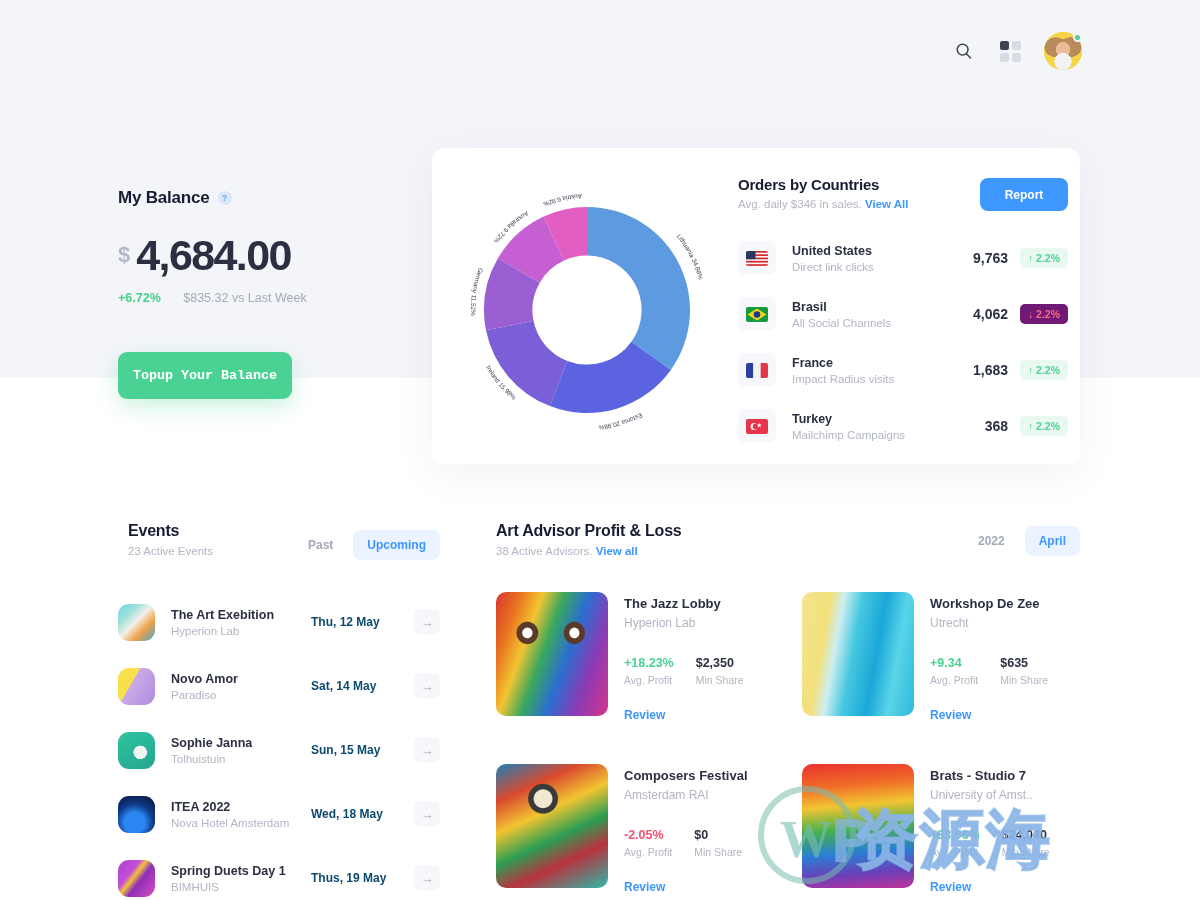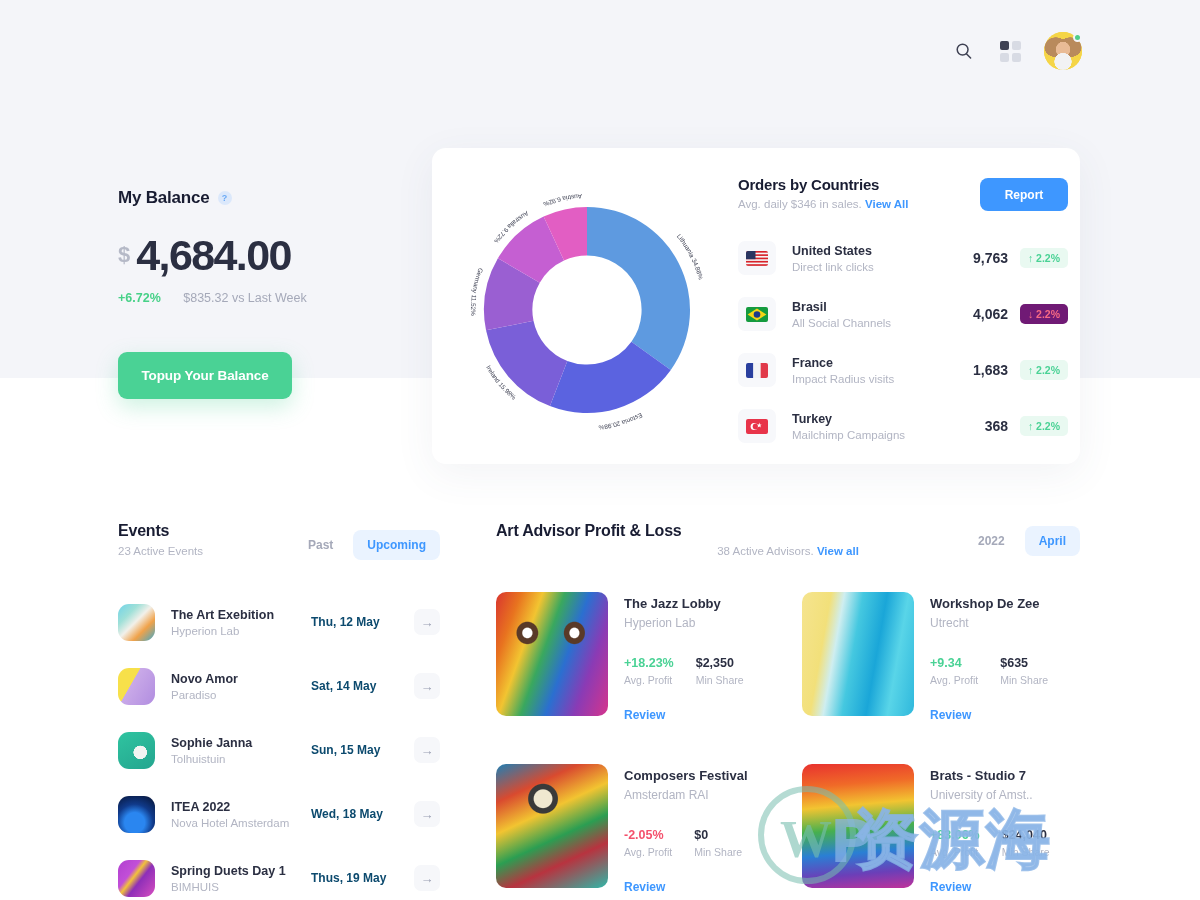--- a/index.html
+++ b/index.html
@@ -77,21 +77,21 @@
   }
   .balance-amount { display:flex; align-items:flex-start; gap:6px; margin-top:26px; }
   .balance-cur { font-size:22px; color:#b5b9c7; font-weight:600; margin-top:8px; }
   .balance-val { font-size:43px; font-weight:700; color:#2b2f42; letter-spacing:-1.6px; line-height:1; }
   .balance-sub { margin-top:14px; font-size:12.5px; }
   .balance-pct { color:#47d188; font-weight:700; }
   .balance-note { color:#a5a9b9; margin-left:19px; }
   .topup-btn {
     position:absolute; left:118px; top:352px; width:174px; height:47px;
     background:#4ad295; border:none; border-radius:9px; color:#fff; font-size:13.5px; font-weight:700;
-    cursor:pointer; font-family:Liberation Sans, sans-serif; letter-spacing:-0.1px;
+    cursor:pointer; font-family:Liberation Mono, monospace; letter-spacing:-0.1px;
     box-shadow:0 8px 22px rgba(74,210,149,0.28);
   }
 
   
   .orders-card {
     position:absolute; left:432px; top:148px; width:648px; height:316px;
     background:#fff; border-radius:14px; box-shadow:0 10px 40px rgba(65,80,120,0.07);
   }
   .donut-wrap { position:absolute; left:10px; top:14px; width:290px; height:290px; }
   .orders-right { position:absolute; left:306px; top:28px; right:12px; }
@@ -114,21 +114,21 @@
   .c-desc { font-size:11.5px; color:#b2b5c3; margin-top:3px; }
   .c-val { font-size:14px; font-weight:700; color:#2b2f42; margin-right:12px; }
   .c-chip {
     font-size:10.5px; font-weight:700; padding:4px 7px; border-radius:5px; min-width:48px; text-align:center;
   }
   .chip-up { color:#4ad295; background:#e9f9f1; }
   .chip-dn { color:#f76a84; background:#701a75; }
 
   
   .events { position:absolute; left:118px; top:522px; width:322px; }
-  .ev-head { position:relative; height:46px; }
+  .ev-head { position:relative; height:46px;margin-left:10px; }
   .ev-title { font-size:16px; font-weight:700; color:#181c32; letter-spacing:-0.2px; }
   .ev-sub { font-size:11.5px; color:#b2b5c3; margin-top:5px; }
   .ev-tabs { position:absolute; right:0; top:8px; display:flex; align-items:center; gap:6px; }
   .ev-tab { font-size:12px; font-weight:700; color:#a5a9b9; padding:8px 14px; border-radius:8px; cursor:pointer; }
   .ev-tab.active { color:#3e97ff; background:#eaf3ff; }
   .ev-list { margin-top:22px; }
   .ev-row { display:flex; align-items:center; height:64px; }
   .ev-thumb { width:37px; height:37px; border-radius:11px; flex:none; }
   .ev-meta { margin-left:16px; width:140px; }
   .ev-name { font-size:12.5px; font-weight:700; color:#2b2f42; }
@@ -136,21 +136,21 @@
   .ev-date { font-size:12px; font-weight:700; color:#0c4a6e; flex:1; text-align:left; }
   .ev-go {
     width:26px; height:26px; border-radius:7px; background:#f6f7fa; display:flex; align-items:center;
     justify-content:center; color:#9ba0b3; font-size:13px; cursor:pointer; flex:none;
   }
 
   
   .advisors { position:absolute; left:496px; top:522px; width:584px; }
   .ad-head { position:relative; height:46px; }
   .ad-title { font-size:16px; font-weight:700; color:#181c32; letter-spacing:-0.2px; }
-  .ad-sub { font-size:11.5px; color:#b2b5c3; margin-top:5px;text-align:center; }
+  .ad-sub { font-size:11.5px; color:#b2b5c3; margin-top:5px; }
   .ad-sub a { color:#3e97ff; font-weight:700; text-decoration:none; cursor:pointer; }
   .ad-tabs { position:absolute; right:0; top:4px; display:flex; align-items:flex-start; gap:6px; }
   .ad-tab { font-size:12px; font-weight:700; color:#a5a9b9; padding:8px 14px; border-radius:8px; cursor:pointer; }
   .ad-tab.active { color:#3e97ff; background:#eaf3ff; }
   .ad-grid { margin-top:24px; display:grid; grid-template-columns:1fr 1fr; column-gap:28px; row-gap:42px; }
   .ad-card { display:flex; gap:16px; }
   .ad-img { width:112px; height:124px; border-radius:10px; flex:none; }
   .ad-body { flex:1; padding-top:4px; }
   .ad-name { font-size:13px; font-weight:700; color:#2b2f42; }
   .ad-venue { font-size:12px; color:#b2b5c3; margin-top:5px; }

